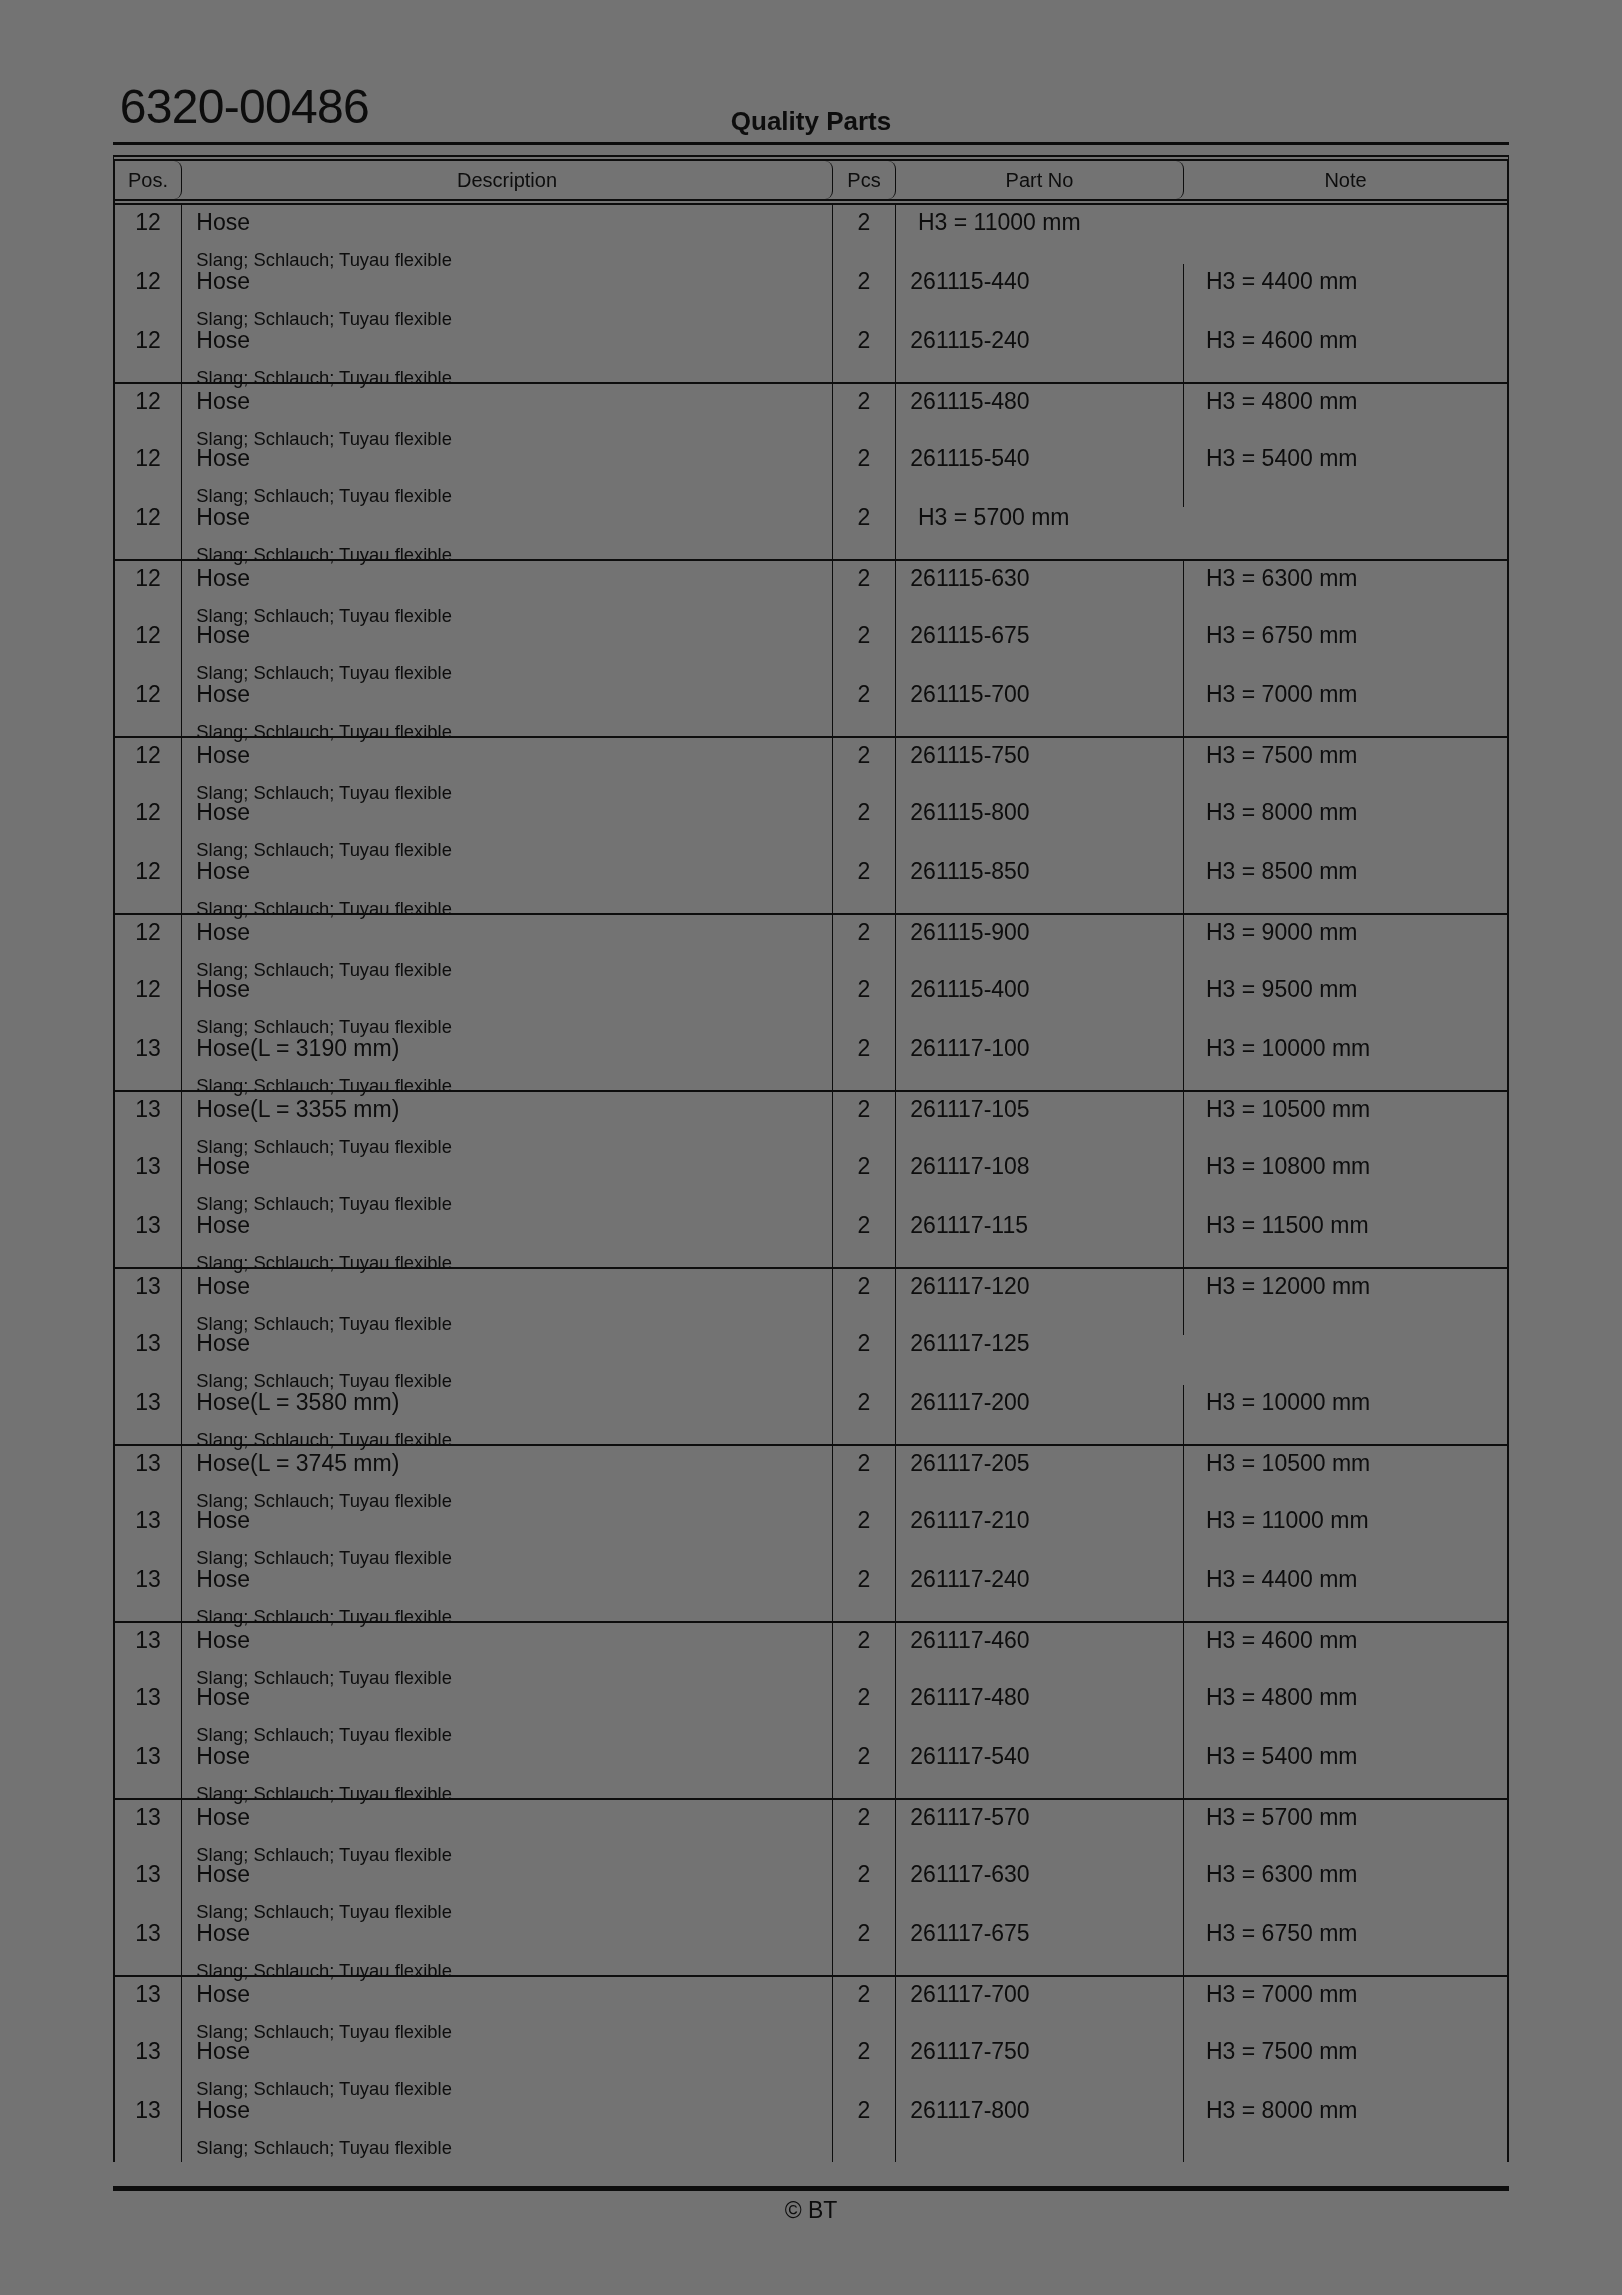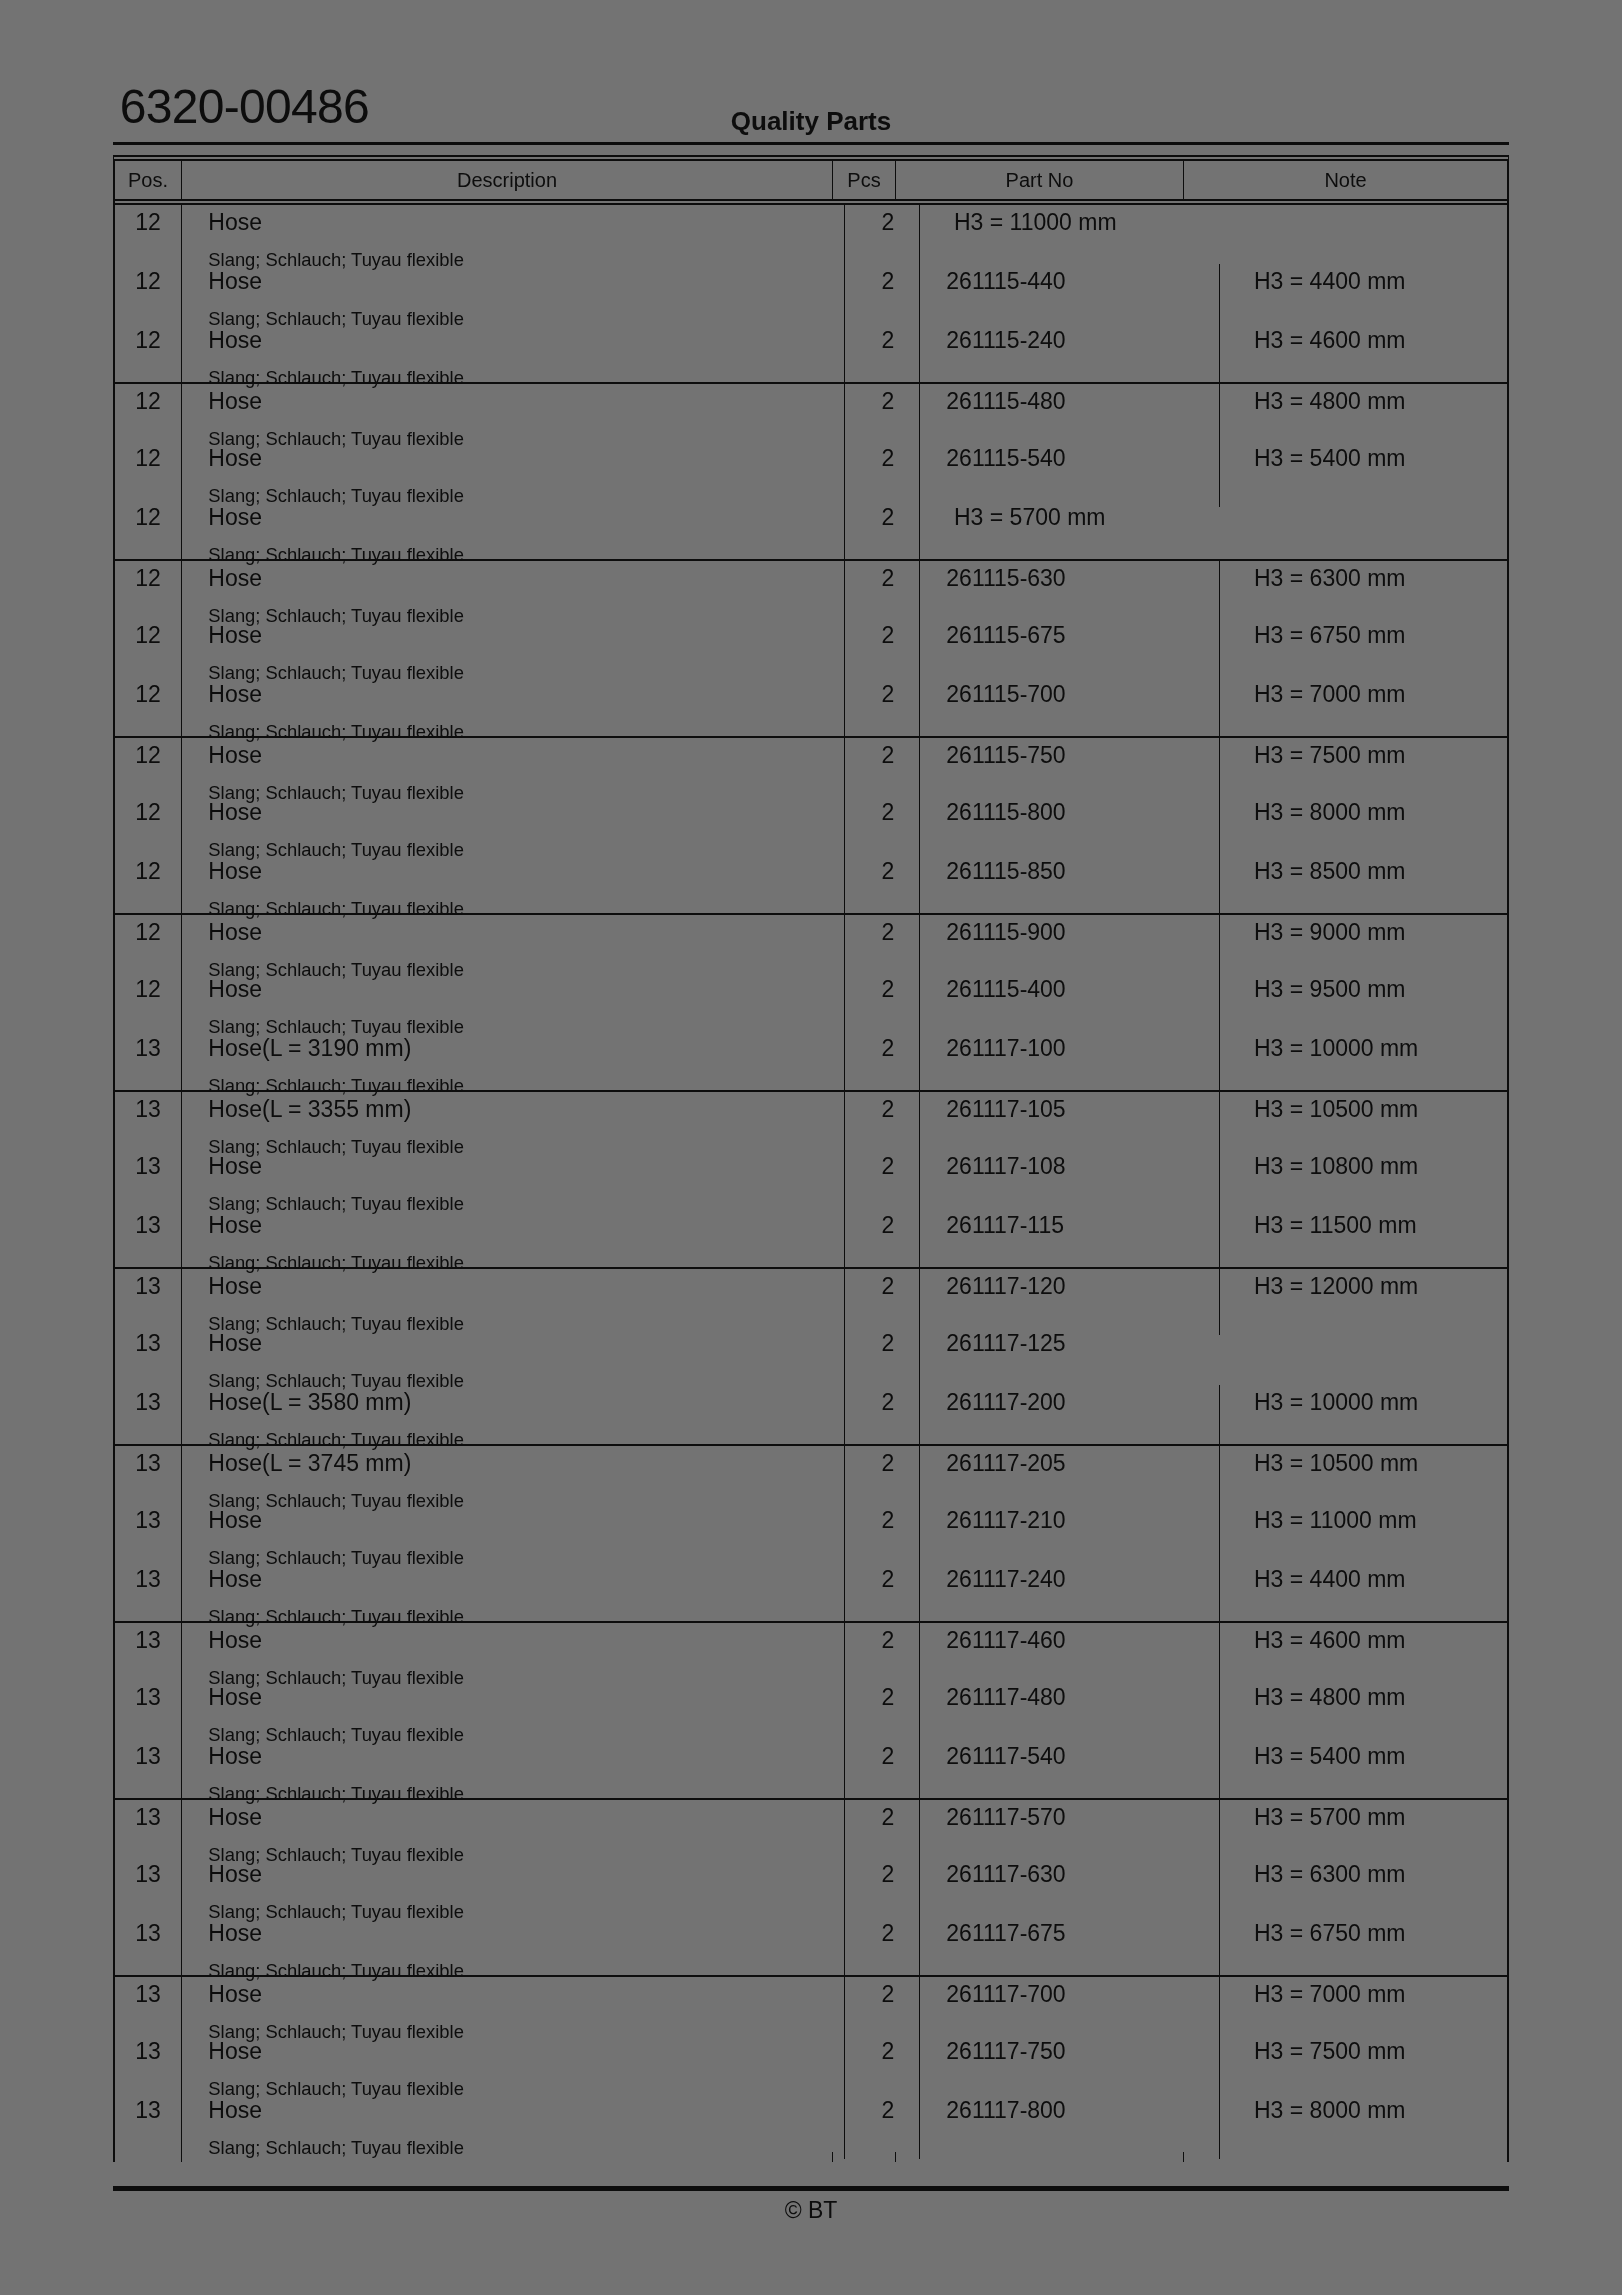--- a/index.html
+++ b/index.html
@@ -68,26 +68,26 @@
     height: 38px;
     border-bottom: 6.1px double #0d0d0d;
   }
   .thead .hcell {
     box-sizing: border-box;
     border-right: 1.4px solid #0d0d0d;
     display: flex;
     align-items: center;
     justify-content: center;
     font-size: 20px;
+    border-radius: 8px;
   }
   .thead .hcell:last-child { border-right: none; }
   .row {
     height: 59px;
     box-sizing: border-box;
-    gap: 12px;
   }
   .row.group-start {
     border-top: 2.7px solid #0d0d0d;
   }
   .cell {
     box-sizing: border-box;
     border-right: 1.4px solid #0d0d0d;
     padding-top: 2.7px;
     font-size: 23px;
     line-height: 29px;

